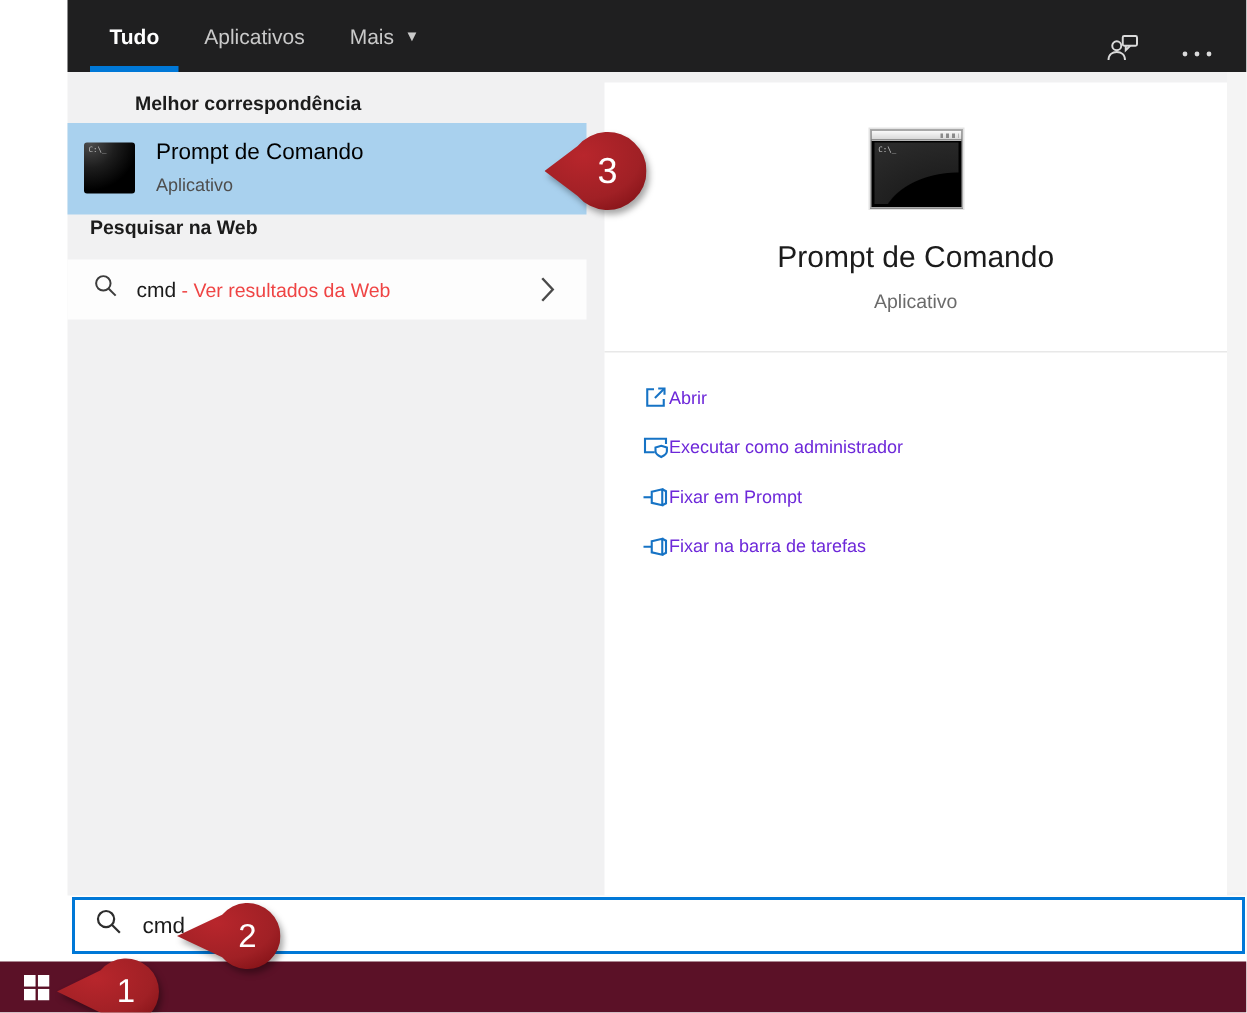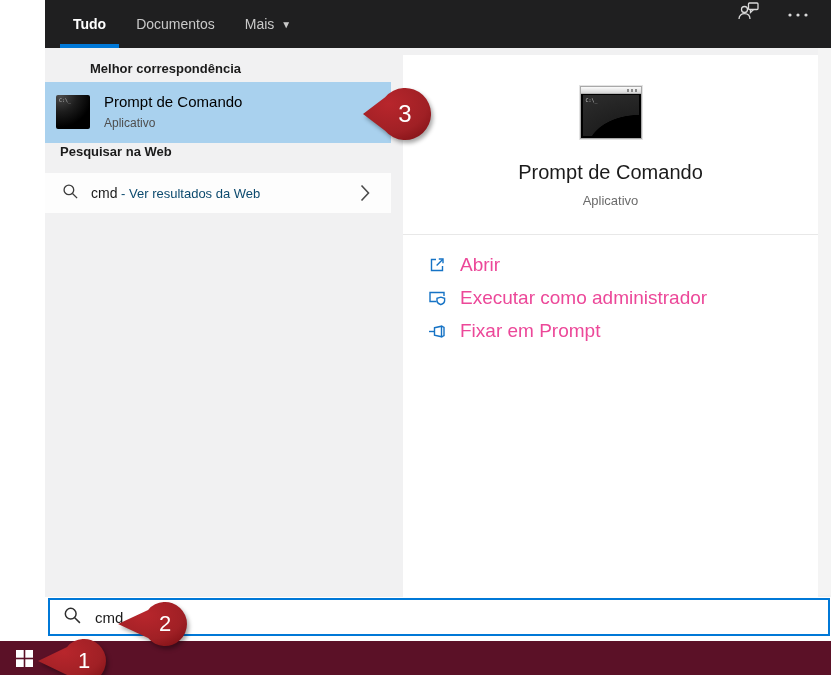--- a/index.html
+++ b/index.html
@@ -6,21 +6,21 @@
   html,body { width:831px; height:675px; }
   body {
     position:relative; overflow:hidden; background:#ffffff;
     font-family:"Liberation Sans","DejaVu Sans",sans-serif;
     -webkit-font-smoothing:antialiased;
   }
 
   
   .topbar {
     position:absolute; left:45px; top:0; width:786px; height:48px;
-    background:#1f1f20; display:flex; align-items:flex-start;
+    background:#1f1f20; display:flex; align-items:flex-end;
   }
   .tabs { display:flex; margin-left:13px; }
   .tab {
     display:flex; align-items:center; padding:0 15px; height:48px;
     font-size:14px; color:#c9c9c9; cursor:default; position:relative;
   }
   .tab.active { color:#ffffff; font-weight:bold; }
   .tab.active::after {
     content:""; position:absolute; left:2px; right:2px; bottom:0;
     height:4px; background:#0078d7;
@@ -59,21 +59,21 @@
   .best-texts { position:absolute; left:59px; top:11px; }
   .best-title { font-size:15px; color:#000; }
   .best-sub   { font-size:12px; color:#4e4e4e; margin-top:6px; }
 
   .web-row {
     position:absolute; left:0; top:125px; width:346px; height:40px;
     background:#fdfdfd; display:flex; align-items:center;
   }
   .web-row .mag { margin-left:17px; }
   .web-text { margin-left:12px; font-size:14px; color:#1b1b1b; }
-  .web-text .suffix { font-size:13px; color:#0c4a6e; }
+  .web-text .suffix { font-size:13px; color:#ef4444; }
   .web-chevron { position:absolute; right:21px; top:11px; }
 
   
   .right-panel {
     position:absolute; left:403px; top:55px; width:415px; height:542px;
     background:#ffffff;
   }
   .right-margin {
     position:absolute; left:818px; top:48px; width:13px; height:547px;
     background:#f4f4f4;
@@ -98,21 +98,21 @@
   .cmd-icon-big .prompt-txt {
     position:absolute; left:3px; top:2px; font-size:5px; color:#c8c8c8;
     font-family:"DejaVu Sans Mono",monospace;
   }
   .rp-title { text-align:center; font-size:20px; color:#1b1b1b; margin-top:22px; }
   .rp-sub   { text-align:center; font-size:13px; color:#6b6b6b; margin-top:9px; }
   .rp-divider { border-top:1px solid #e8e8e8; margin-top:26px; }
   .actions { margin-top:13px; }
   .action-row { display:flex; align-items:center; height:33px; }
   .action-row .aicon { width:18px; height:18px; margin-left:25px; flex:0 0 18px; }
-  .action-label { margin-left:14px; font-size:19px; color:#ec4899; }
+  .action-label { font-size:12px; color:#6d28d9; }
 
   
   .search-box {
     position:absolute; left:48px; top:598px; width:782px; height:38px;
     background:#fff; border:2px solid #0078d7; display:flex; align-items:center;
     z-index:5;
   }
   .search-box .mag { margin-left:13px; }
   .search-value { margin-left:13px; font-size:15px; color:#1b1b1b; }
 
@@ -140,21 +140,21 @@
 
 <div class="flyout-bg"></div>
 <div class="right-margin"></div>
 
 <div class="topbar">
   <div class="tabs">
     <div class="tab active">
         <span>Tudo</span>
       </div>
     <div class="tab">
-        <span>Documentos</span>
+        <span>Aplicativos</span>
       </div>
     <div class="tab">
       <span>Mais</span>
       <span class="dd-arrow">▼</span>
     </div>
   </div>
   <div class="topbar-icons">
     <span>
       <svg width="24" height="22" viewBox="0 0 24 22" fill="none" stroke="#dadada" stroke-width="1.3">
         <circle cx="7.5" cy="9.5" r="3"></circle>
@@ -240,20 +240,30 @@
     <div class="action-row">
       <span class="aicon">
         <svg width="18" height="18" viewBox="0 0 18 18" fill="none" stroke="#1673c5" stroke-width="1.4">
           <path d="M1,9.5 L6.5,9.5"></path>
           <path d="M6.5,5.8 L13.5,4.2 L13.5,14.8 L6.5,13.2 Z"></path>
           <path d="M13.5,4.2 L16,5.5 L16,13.5 L13.5,14.8"></path>
         </svg>
       </span>
       <span class="action-label">Fixar em Prompt</span>
     </div>
+    <div class="action-row">
+      <span class="aicon">
+        <svg width="18" height="18" viewBox="0 0 18 18" fill="none" stroke="#1673c5" stroke-width="1.4">
+          <path d="M1,9.5 L6.5,9.5"></path>
+          <path d="M6.5,5.8 L13.5,4.2 L13.5,14.8 L6.5,13.2 Z"></path>
+          <path d="M13.5,4.2 L16,5.5 L16,13.5 L13.5,14.8"></path>
+        </svg>
+      </span>
+      <span class="action-label">Fixar na barra de tarefas</span>
+    </div>
   </div>
 </div>
 
 <div class="search-box">
   <span class="mag">
     <svg width="19" height="19" viewBox="0 0 18 18" fill="none" stroke="#2d2d2d" stroke-width="1.4">
       <circle cx="7.3" cy="7.3" r="5.1"></circle>
       <path d="M11.1,11.1 L16,16"></path>
     </svg>
   </span>

